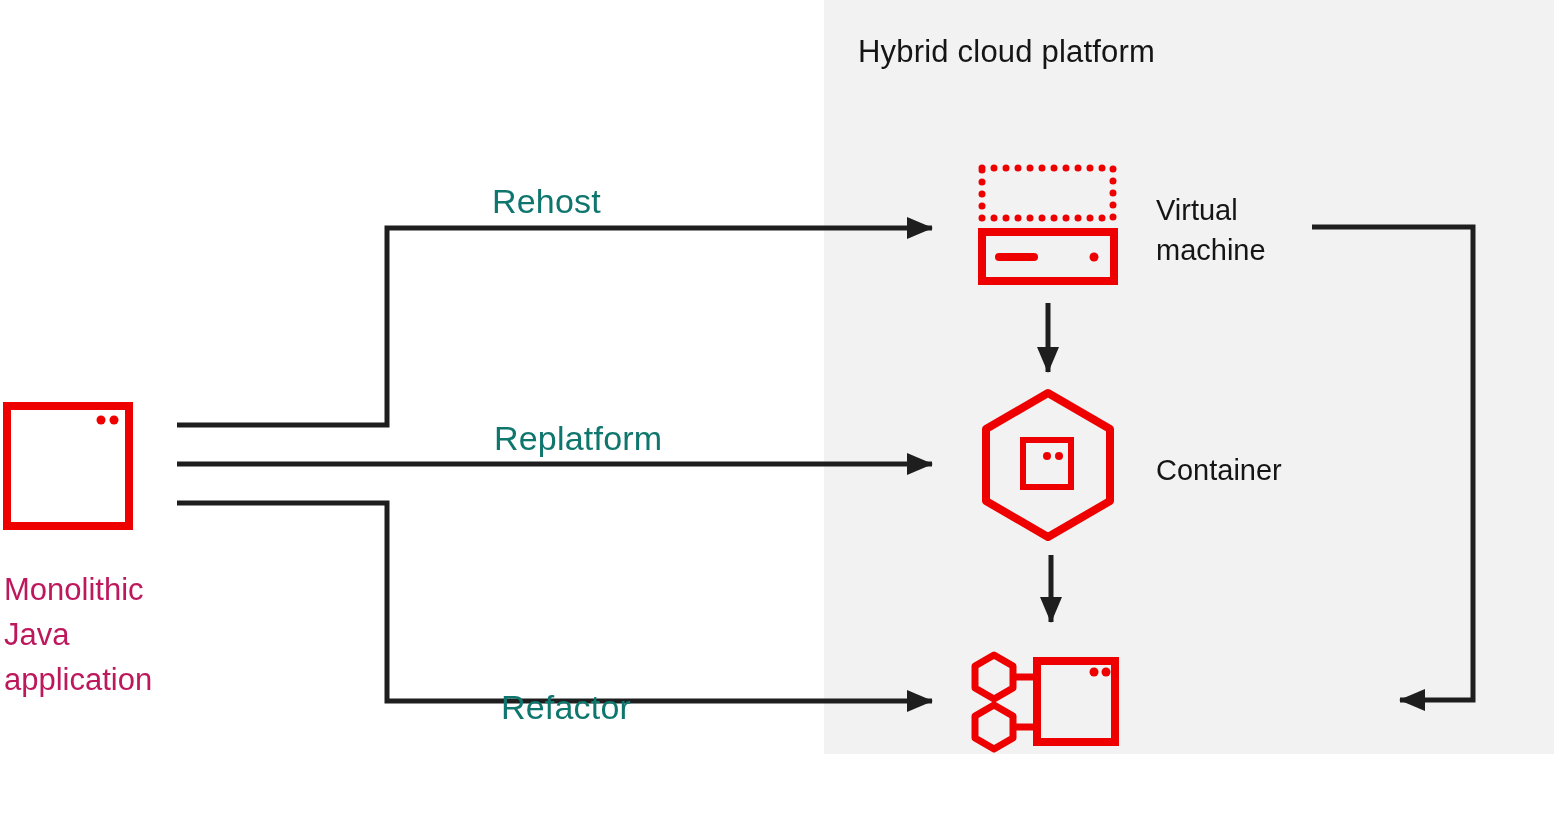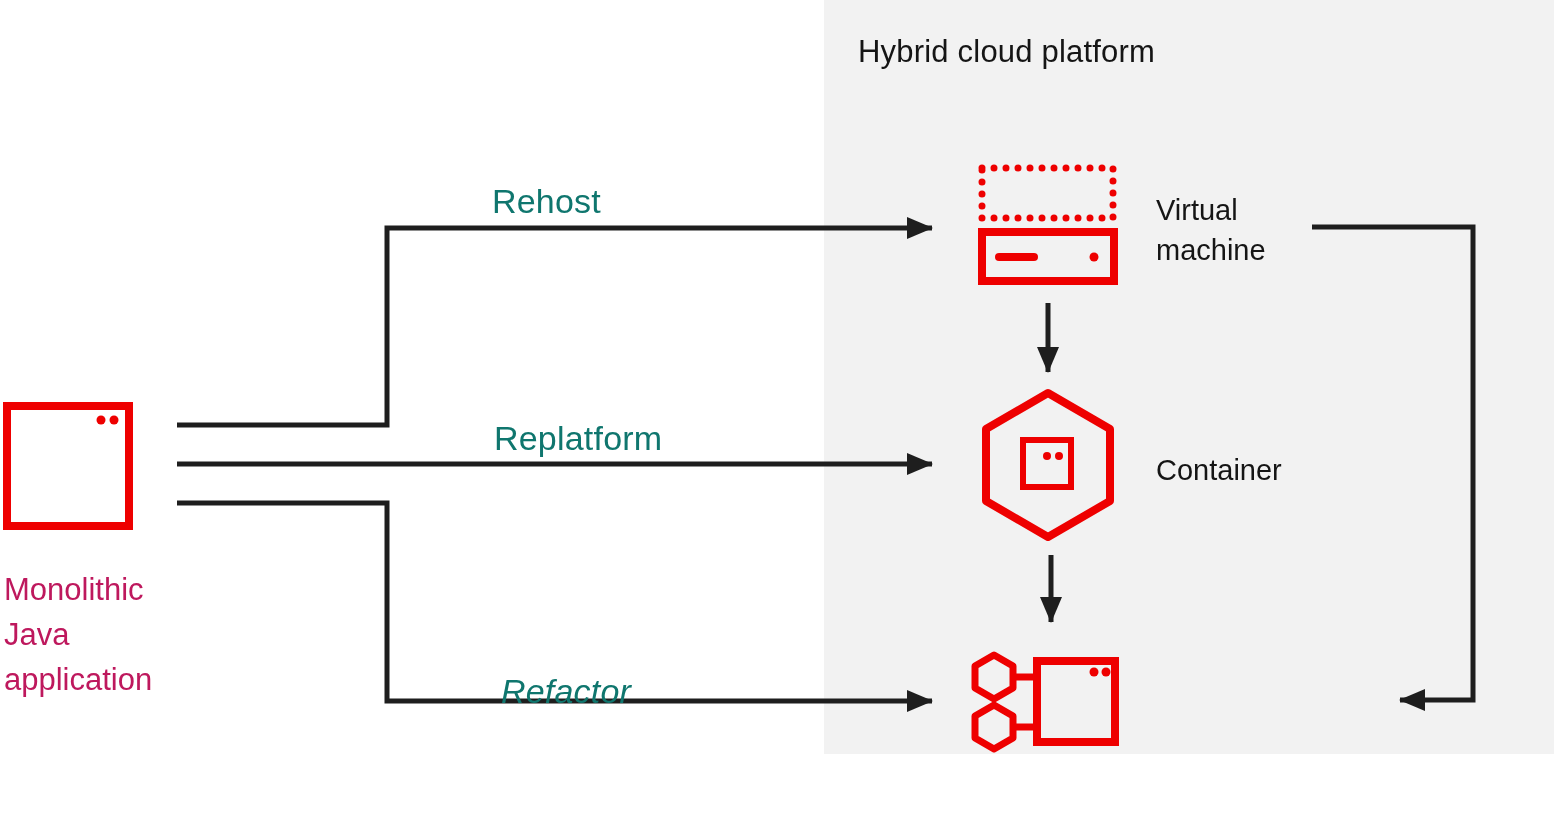--- a/index.html
+++ b/index.html
@@ -29,21 +29,21 @@
     font-size: 31px; line-height: 38px;
     color: #151515; letter-spacing: 0.2px;
   }
   .path-label {
     color: #0f766e;
     font-size: 34px; line-height: 38px;
     letter-spacing: 0.2px;
   }
   .rehost-label     { left: 492px; top: 182px; }
   .replatform-label { left: 494px; top: 419px; }
-  .refactor-label   { left: 501px; top: 672px; font-style: italic; }
+  .refactor-label   { left: 501px; top: 688px; }
   .target-label {
     font-size: 29px; line-height: 40px; color: #151515;
   }
   .vm-label            { left: 1156px; top: 190px; width: 150px; }
   .container-label     { left: 1156px; top: 450px; width: 260px; }
   .microservices-label { left: 1155px; top: 687px; width: 260px; }
   .monolith-label {
     left: 4px; top: 567px; width: 200px;
     font-size: 31px; line-height: 45px; color: #be185d;
   }

